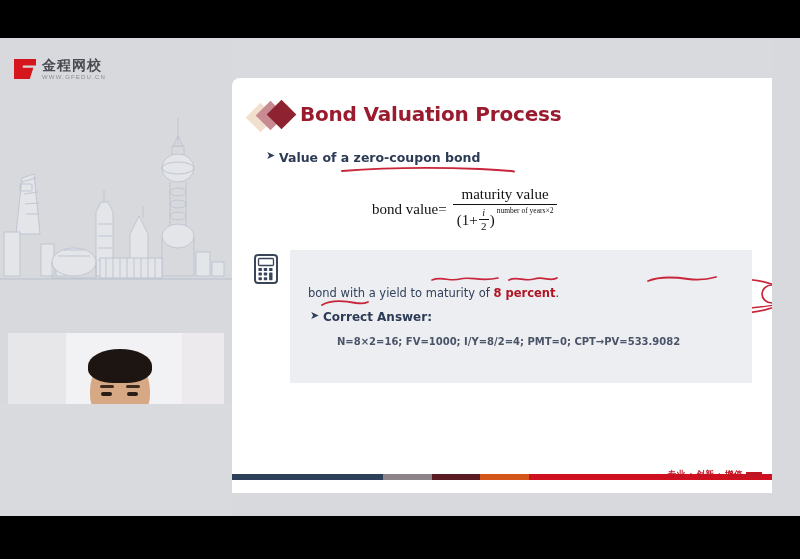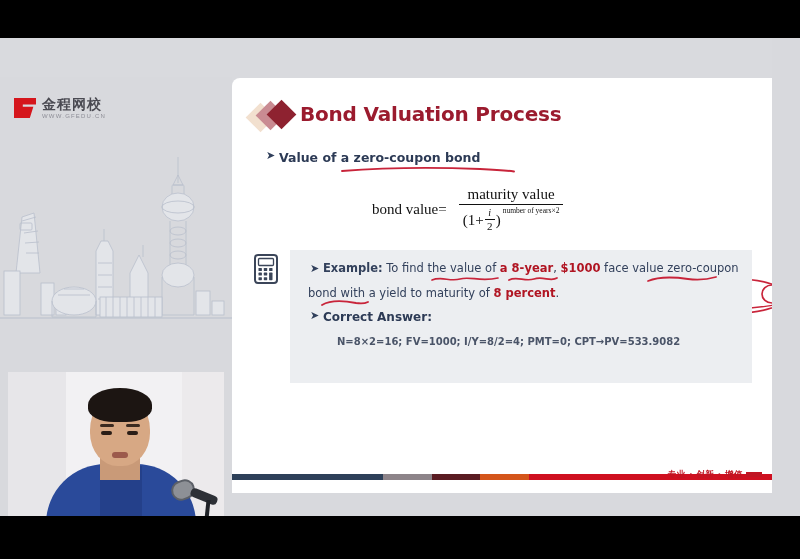--- a/index.html
+++ b/index.html
@@ -16,24 +16,23 @@
   
   #stage {
     position: absolute; left: 0; top: 38px;
     width: 800px; height: 478px;
     background: #d9dade;
     overflow: hidden;
   }
 
   
   #left-col {
-    position: absolute; left: 0; top: 0; width: 232px; height: 478px;
+    position: absolute; left: 0; top: 0; width: 232px; height: 366px;
     background: #d8d9dd;
     overflow: hidden;
-    margin-top: 39px;
   }
   #brand-logo {
     position: absolute; left: 14px; top: 20px;
     display: flex; align-items: center; gap: 6px;
   }
   .logo-mark {
     width: 22px; height: 20px; position: relative;
     background: #d5161c;
     clip-path: polygon(0 0,100% 0,100% 32%,40% 32%,40% 44%,88% 44%,72% 100%,0 100%);
   }
@@ -136,21 +135,21 @@
     position: absolute; left: 108px; top: 88px; width: 176px; height: 8px;
   }
 
   
   #formula {
     position: absolute; left: 116px; top: 108px;
     font-family: "Liberation Serif", serif; color: #111;
     display: flex; align-items: center; font-size: 15px;
   }
   #formula .lhs { font-size: 15px; margin-left: 24px; }
-  .frac { display: inline-flex; flex-direction: column; align-items: center; margin-left: 12px; }
+  .frac { display: inline-flex; flex-direction: column; align-items: center; margin-left: 6px; }
   .frac .num { padding: 0 4px 1px 4px; font-size: 15px; }
   .frac .bar { height: 1.4px; background: #111; width: 100%; }
   .frac .den { padding: 3px 4px 0 4px; font-size: 15px; display:flex; align-items:center;}
   .smallfrac { display:inline-flex; flex-direction:column; align-items:center; margin:0 1px; vertical-align:middle;}
   .smallfrac .n{ font-size:10px; font-style:italic; line-height:1;}
   .smallfrac .b{ height:1px; background:#111; width:10px; margin:1px 0;}
   .smallfrac .d{ font-size:11px; line-height:1;}
   .exp { font-size: 7.5px; margin-left:2px; align-self: flex-start; margin-top:-2px; white-space:nowrap;}
 
   
@@ -357,23 +356,20 @@
           <rect x="9.8" y="14" width="3.4" height="3" rx=".6"></rect>
           <rect x="15.1" y="14" width="3.4" height="3" rx=".6"></rect>
           <rect x="4.5" y="18.6" width="3.4" height="3" rx=".6"></rect>
           <rect x="9.8" y="18.6" width="3.4" height="3" rx=".6"></rect>
           <rect x="15.1" y="18.6" width="3.4" height="7.6" rx=".6"></rect>
           <rect x="4.5" y="23.2" width="3.4" height="3" rx=".6"></rect>
           <rect x="9.8" y="23.2" width="3.4" height="3" rx=".6"></rect>
         </g>
       </svg>
 
-      <div id="ex-line1">
-        <span class="arrow">➤</span><span class="bold">Example:</span><span> To find the value of </span><span class="red">a 8-year</span><span>, </span><span class="red">$1000</span><span> face value zero-coupon</span>
-      </div>
 
       <div id="ex-line2">
         <span>bond with a yield to maturity of </span><span class="red">8 percent</span><span>.</span>
       </div>
 
       <svg class="squig" style="left:198px; top:196px;" width="70" height="10" viewBox="0 0 70 10">
         <path d="M2 6 C 12 2, 20 8, 30 5 C 40 2, 50 8, 68 4" fill="none" stroke="#c8243a" stroke-width="1.7" stroke-linecap="round"></path>
       </svg>
       <svg class="squig" style="left:275px; top:196px;" width="52" height="10" viewBox="0 0 52 10">
         <path d="M2 6 C 10 2, 18 8, 27 5 C 36 2, 44 8, 50 4" fill="none" stroke="#c8243a" stroke-width="1.7" stroke-linecap="round"></path>

